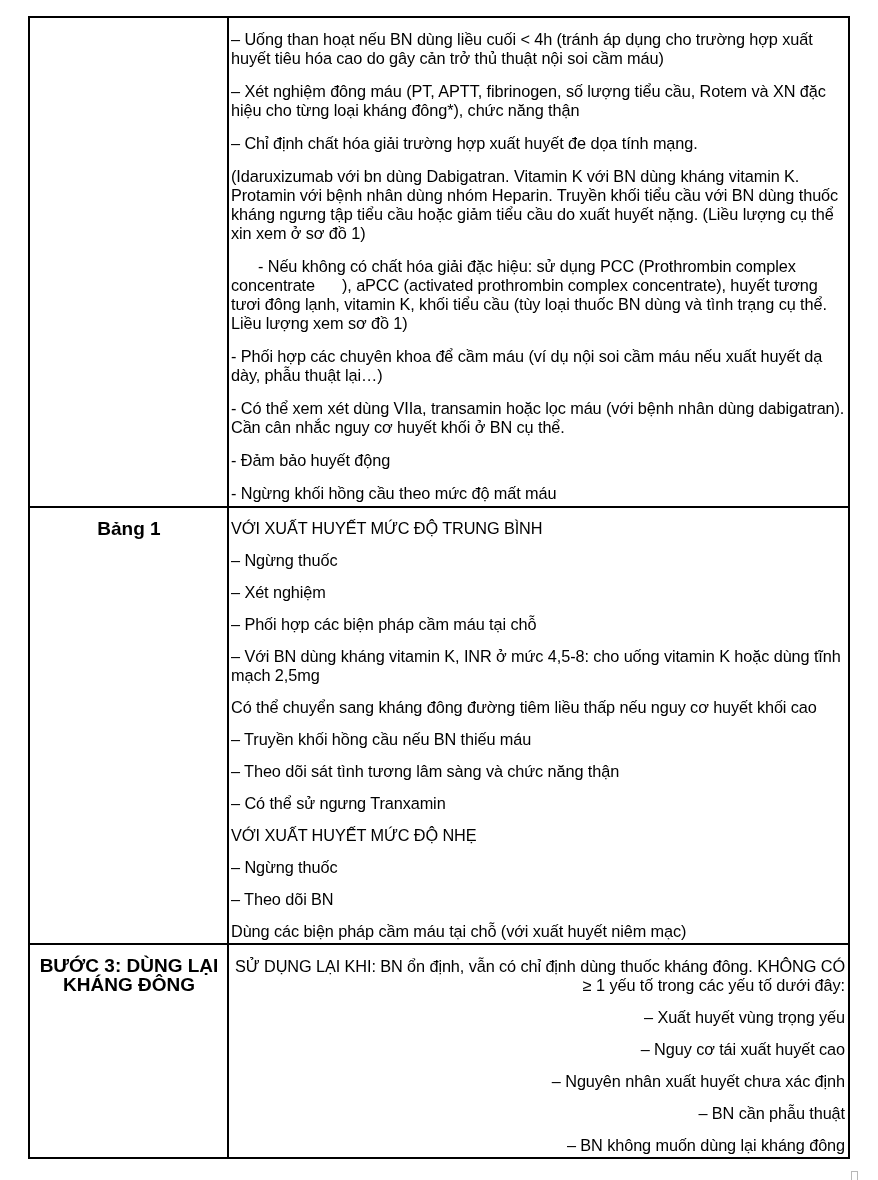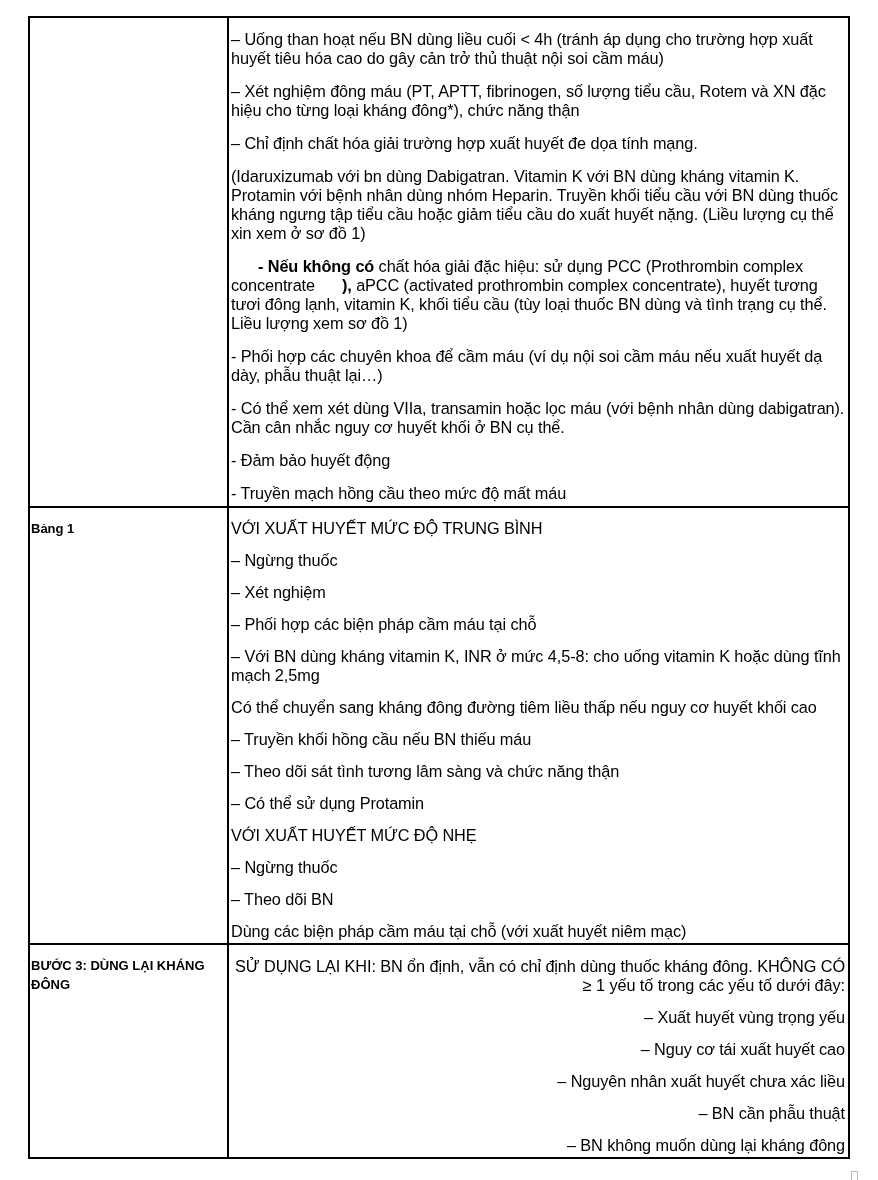--- a/index.html
+++ b/index.html
@@ -26,36 +26,37 @@
     }
     .doc-table td {
       border: 2px solid #000;
       vertical-align: top;
       padding: 0;
     }
     .col-left { width: 199px; }
     .col-right { width: 621px; }
     .left-cell {
       font-weight: bold;
-      font-size: 13px;
+      font-size: 19px;
       line-height: 19px;
       padding: 11px 0 0 1px !important;
+      text-align: center;
     }
     .right-cell {
       padding: 0 2px 0 1px !important;
     }
     .para {
       font-size: 16.3px;
       line-height: 19px;
       margin: 1px;
       padding: 11px 0 2px 0;
       letter-spacing: -0.1px;
     }
     .para.first { padding-top: 10px; }
-    .para .b { font-weight: bold; padding-left: 27px; }
+    .para .b { font-weight: normal; padding-left: 27px; }
     .row1 .para { padding-top: 11px; padding-bottom: 2px; }
     .row2 .para { padding-bottom: 1px; }
     .row3 .para { padding-top: 11px; padding-bottom: 1px; text-align: right; }
     .corner-mark {
       position: absolute;
       left: 851px;
       top: 1171px;
       width: 7px;
       height: 9px;
       border: 1px solid #b8b8b8;
@@ -77,48 +78,48 @@
         <td class="left-cell"><span></span></td>
         <td class="right-cell">
           <p class="para first"><span>– Uống than hoạt nếu BN dùng liều cuối &lt; 4h (tránh áp dụng cho trường hợp xuất huyết tiêu hóa cao do gây cản trở thủ thuật nội soi cầm máu)</span></p>
           <p class="para"><span>– Xét nghiệm đông máu (PT, APTT, fibrinogen, số lượng tiểu cầu, Rotem và XN đặc hiệu cho từng loại kháng đông*), chức năng thận</span></p>
           <p class="para"><span>– Chỉ định chất hóa giải trường hợp xuất huyết đe dọa tính mạng.</span></p>
           <p class="para"><span>(Idaruxizumab với bn dùng Dabigatran. Vitamin K với BN dùng kháng vitamin K. Protamin với bệnh nhân dùng nhóm Heparin. Truyền khối tiểu cầu với BN dùng thuốc kháng ngưng tập tiểu cầu hoặc giảm tiểu cầu do xuất huyết nặng. (Liều lượng cụ thể xin xem ở sơ đồ 1)</span></p>
           <p class="para"><span class="b">- Nếu không có</span><span> chất hóa giải đặc hiệu: sử dụng PCC (Prothrombin complex concentrate</span><span class="b">),</span><span> aPCC (activated prothrombin complex concentrate), huyết tương tươi đông lạnh, vitamin K, khối tiểu cầu (tùy loại thuốc BN dùng và tình trạng cụ thể. Liều lượng xem sơ đồ 1)</span></p>
           <p class="para"><span>- Phối hợp các chuyên khoa để cầm máu (ví dụ nội soi cầm máu nếu xuất huyết dạ dày, phẫu thuật lại…)</span></p>
           <p class="para"><span>- Có thể xem xét dùng VIIa, transamin hoặc lọc máu (với bệnh nhân dùng dabigatran). Cần cân nhắc nguy cơ huyết khối ở BN cụ thể.</span></p>
           <p class="para"><span>- Đảm bảo huyết động</span></p>
-          <p class="para"><span>- Truyền mạch hồng cầu theo mức độ mất máu</span></p>
+          <p class="para"><span>- Ngừng khối hồng cầu theo mức độ mất máu</span></p>
         </td>
       </tr>
       <tr class="row2">
         <td class="left-cell"><span>Bảng 1</span></td>
         <td class="right-cell">
           <p class="para first"><span>VỚI XUẤT HUYẾT MỨC ĐỘ TRUNG BÌNH</span></p>
           <p class="para"><span>– Ngừng thuốc</span></p>
           <p class="para"><span>– Xét nghiệm</span></p>
           <p class="para"><span>– Phối hợp các biện pháp cầm máu tại chỗ</span></p>
           <p class="para"><span>– Với BN dùng kháng vitamin K, INR ở mức 4,5-8: cho uống vitamin K hoặc dùng tĩnh mạch 2,5mg</span></p>
           <p class="para"><span>Có thể chuyển sang kháng đông đường tiêm liều thấp nếu nguy cơ huyết khối cao</span></p>
           <p class="para"><span>– Truyền khối hồng cầu nếu BN thiếu máu</span></p>
           <p class="para"><span>– Theo dõi sát tình tương lâm sàng và chức năng thận</span></p>
-          <p class="para"><span>– Có thể sử dụng Protamin</span></p>
+          <p class="para"><span>– Có thể sử ngưng Tranxamin</span></p>
           <p class="para"><span>VỚI XUẤT HUYẾT MỨC ĐỘ NHẸ</span></p>
           <p class="para"><span>– Ngừng thuốc</span></p>
           <p class="para"><span>– Theo dõi BN</span></p>
           <p class="para"><span>Dùng các biện pháp cầm máu tại chỗ (với xuất huyết niêm mạc)</span></p>
         </td>
       </tr>
       <tr class="row3">
         <td class="left-cell"><span>BƯỚC 3: DÙNG LẠI KHÁNG ĐÔNG</span></td>
         <td class="right-cell">
           <p class="para first"><span>SỬ DỤNG LẠI KHI: BN ổn định, vẫn có chỉ định dùng thuốc kháng đông. KHÔNG CÓ ≥ 1 yếu tố trong các yếu tố dưới đây:</span></p>
           <p class="para"><span>– Xuất huyết vùng trọng yếu</span></p>
           <p class="para"><span>– Nguy cơ tái xuất huyết cao</span></p>
-          <p class="para"><span>– Nguyên nhân xuất huyết chưa xác liều</span></p>
+          <p class="para"><span>– Nguyên nhân xuất huyết chưa xác định</span></p>
           <p class="para"><span>– BN cần phẫu thuật</span></p>
           <p class="para"><span>– BN không muốn dùng lại kháng đông</span></p>
         </td>
       </tr>
     </tbody>
 </table>
 
 <div class="corner-mark"></div>
 
 </body></html>

